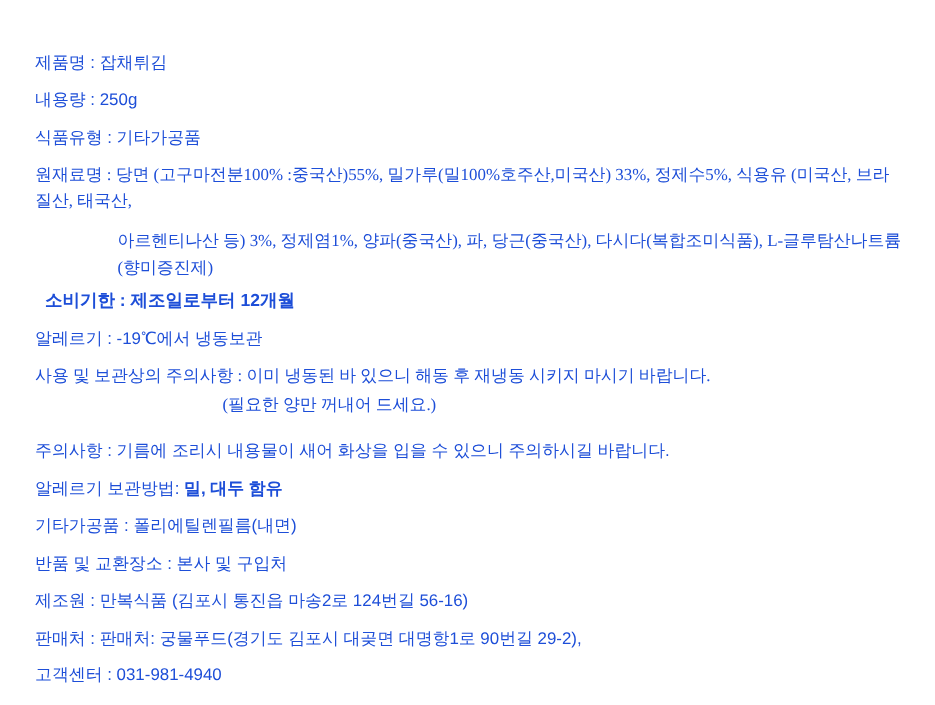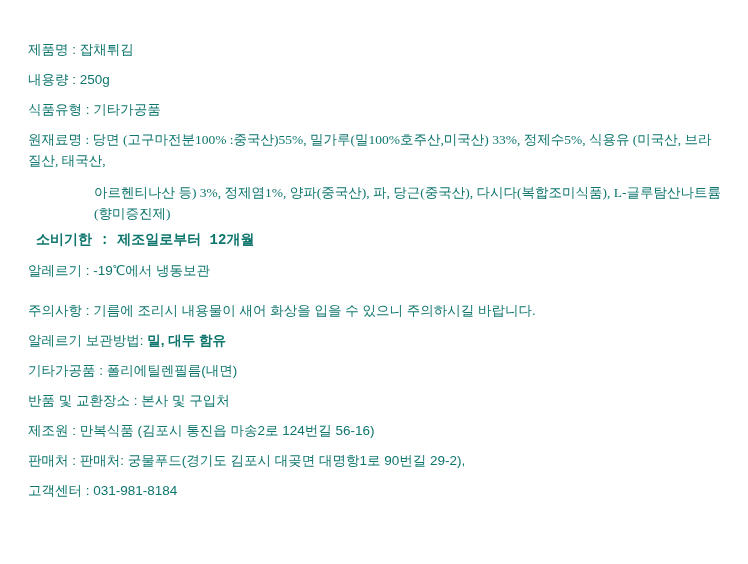--- a/index.html
+++ b/index.html
@@ -15,21 +15,21 @@
     overflow: hidden;
   }
   .page {
     position: relative;
     width: 748px;
     height: 564px;
     box-sizing: border-box;
     padding: 40px 26px 0 28px;
   }
   .line {
-    color: #0f766e;
+    color: #1d4ed8;
     font-size: 13.5px;
     line-height: 1.55;
     margin-bottom: 9px;
     white-space: normal;
   }
   .line.tight {
     margin-bottom: 6px;
     font-family: Liberation Serif, serif;
   }
   .label {
@@ -46,21 +46,20 @@
   .note-indent {
     display: block;
     padding-left: 150px;
     margin-top: 2px;
   }
   .expiry {
     padding-left: 8px;
     font-weight: bold;
     font-size: 14px;
     margin-bottom: 9px;
-    font-family: Liberation Mono, monospace;
   }
   .spacer {
     height: 10px;
   }
 </style>
 </head>
 <body>
 
 <div class="page">
 
@@ -88,20 +87,25 @@
   <div class="line expiry">
     <span class="label bold">소비기한 :</span>
     <span class="value bold">제조일로부터  12개월</span>
   </div>
 
   <div class="line">
     <span class="label">알레르기 :</span>
     <span class="value">-19℃에서 냉동보관</span>
   </div>
 
+  <div class="line tight">
+    <span class="label">사용 및 보관상의 주의사항 :</span>
+    <span class="value">이미 냉동된 바 있으니 해동 후 재냉동 시키지 마시기 바랍니다.</span>
+    <span class="note-indent">(필요한 양만 꺼내어 드세요.)</span>
+  </div>
 
   <div class="spacer"></div>
 
   <div class="line">
     <span class="label">주의사항 :</span>
     <span class="value">기름에 조리시 내용물이 새어 화상을 입을 수 있으니 주의하시길 바랍니다.</span>
   </div>
 
   <div class="line">
     <span class="label">알레르기 보관방법:</span>
@@ -123,16 +127,16 @@
     <span class="value">만복식품 (김포시 통진읍 마송2로 124번길 56-16)</span>
   </div>
 
   <div class="line">
     <span class="label">판매처 :</span>
     <span class="value">판매처: 궁물푸드(경기도 김포시 대곶면 대명항1로 90번길 29-2),</span>
   </div>
 
   <div class="line">
     <span class="label">고객센터 :</span>
-    <span class="value">031-981-8184</span>
+    <span class="value">031-981-4940</span>
   </div>
 
 </div>
 
 </body></html>

